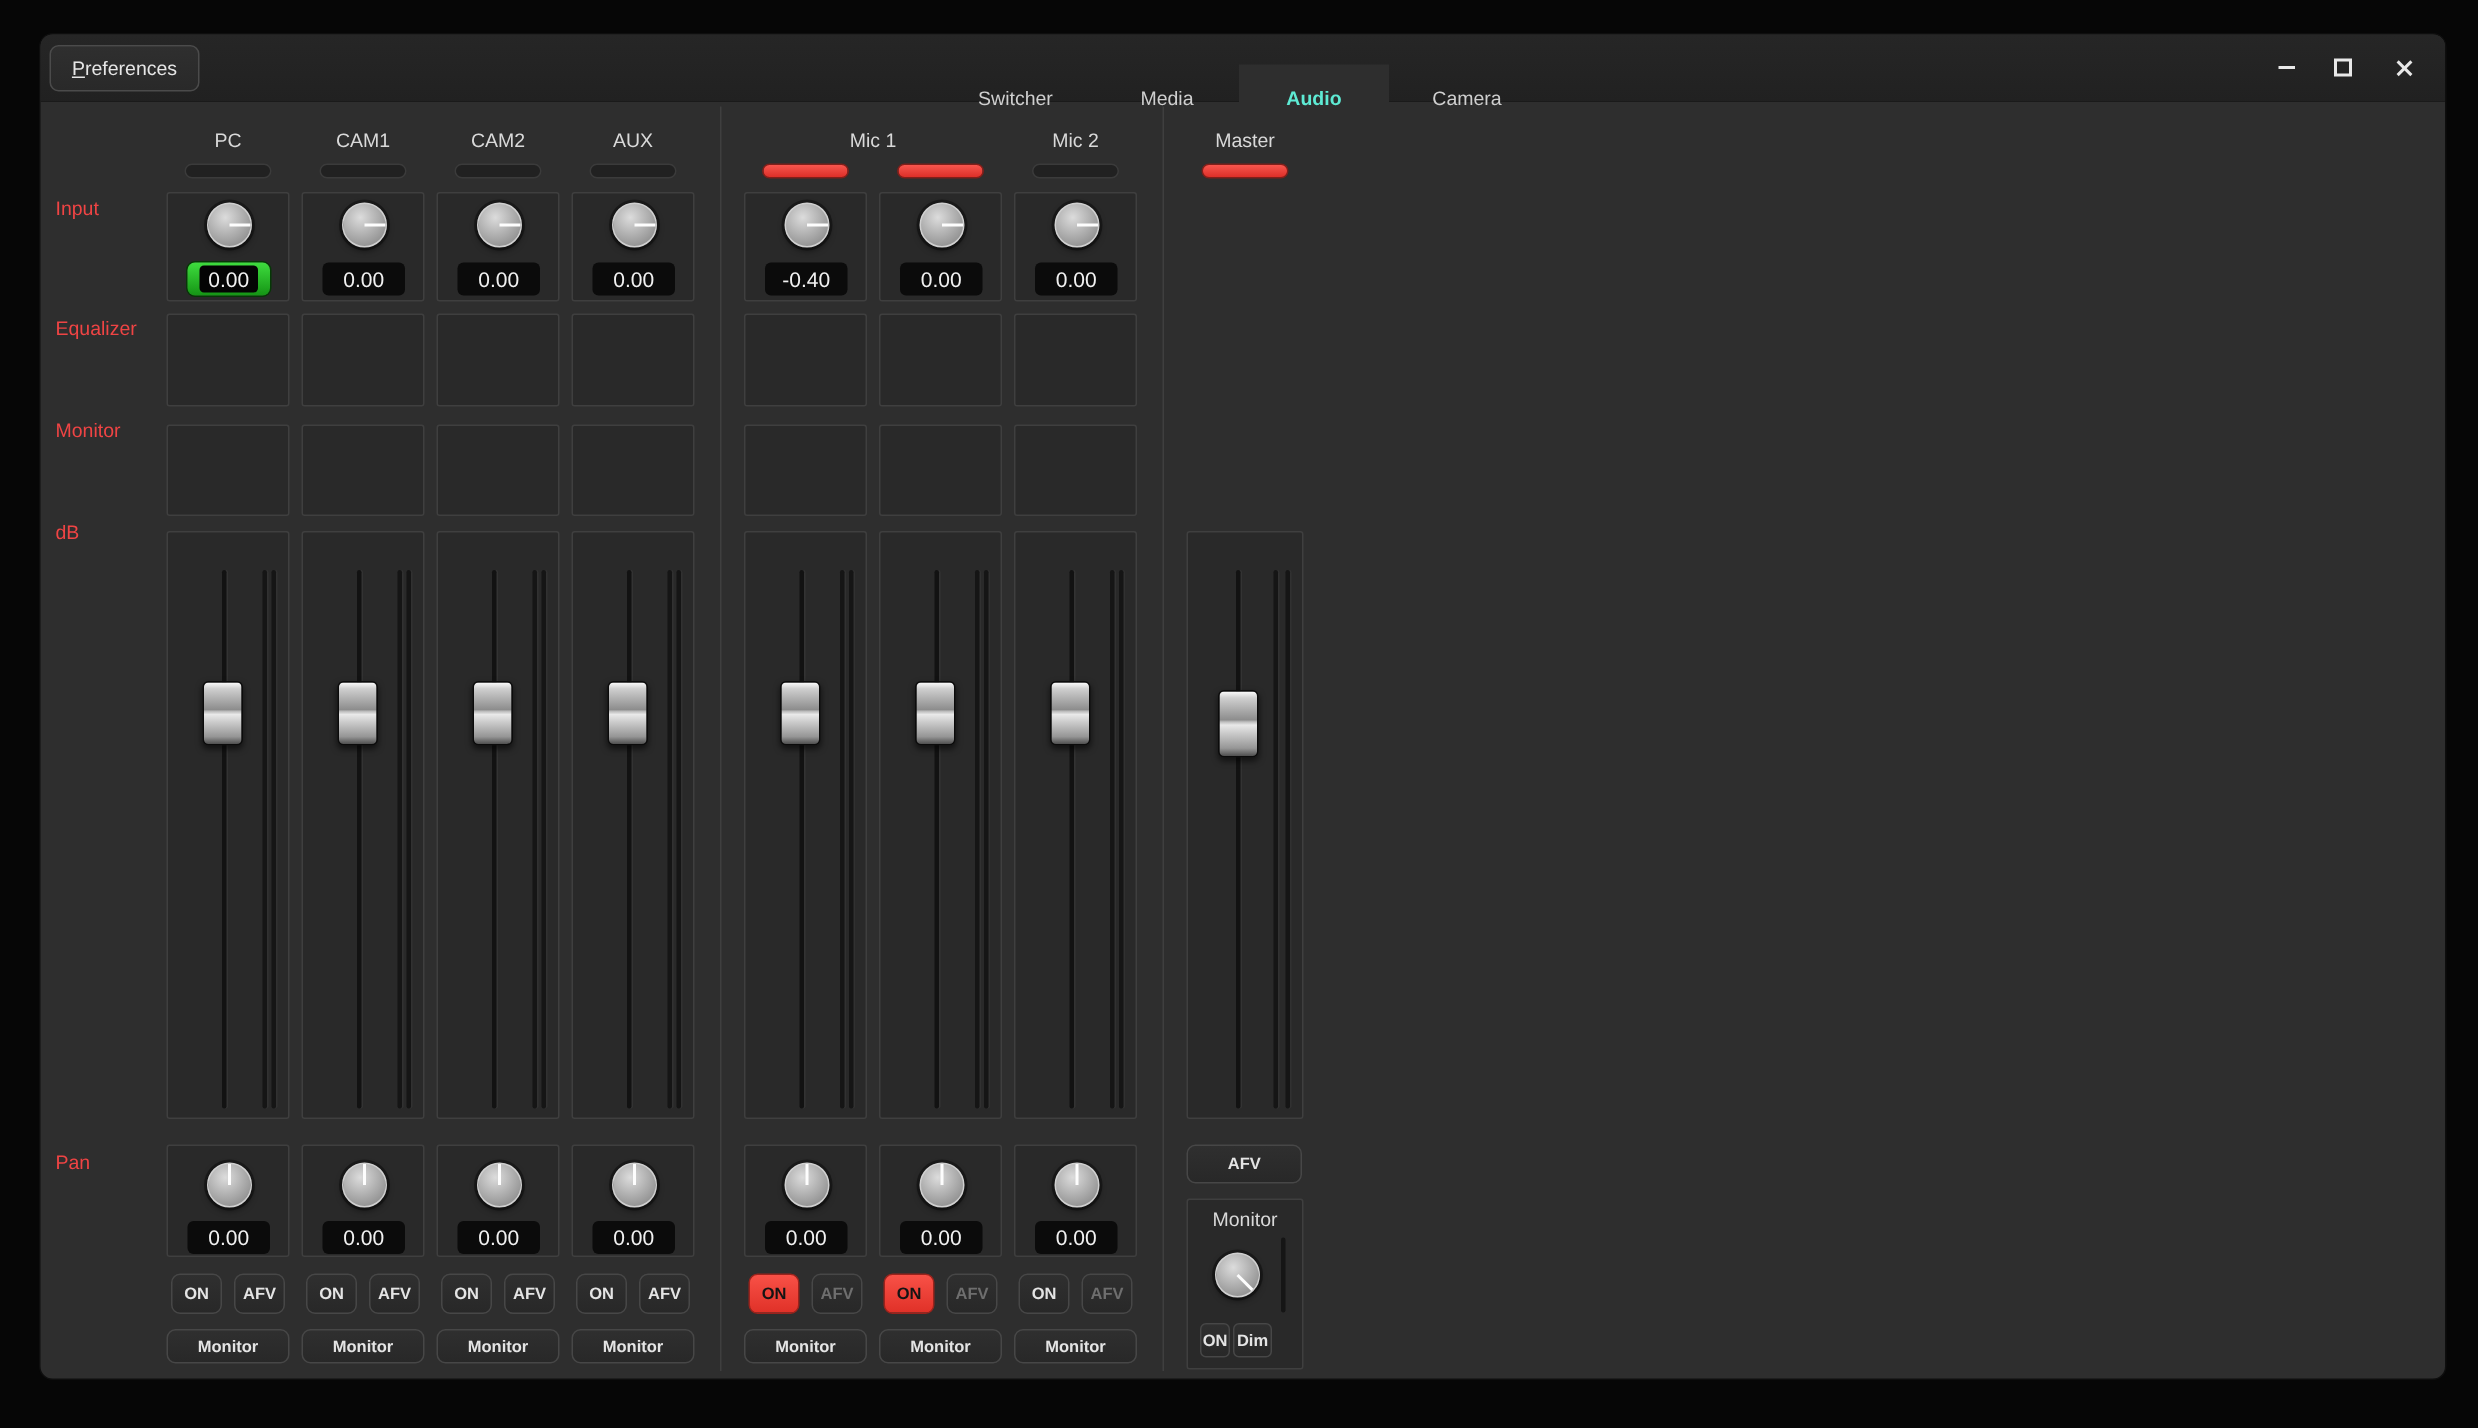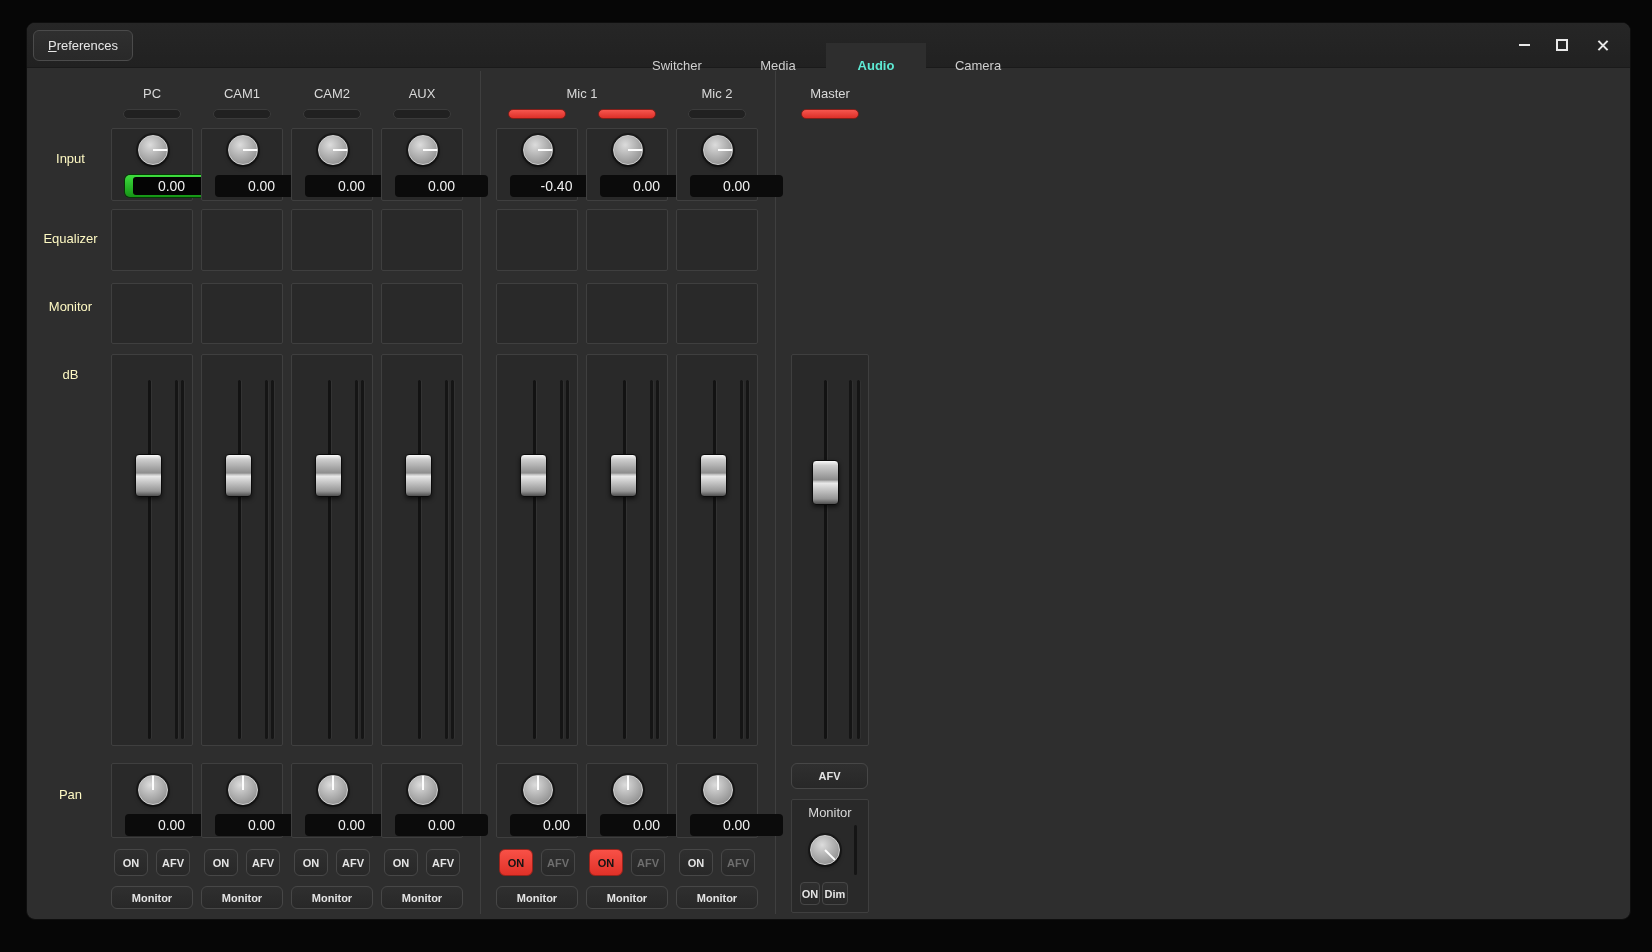--- a/index.html
+++ b/index.html
@@ -18,21 +18,21 @@
        color:#cfcfcf;font-size:13px;margin-top:20px;}
   .tab.active{background:#2e2e2e;color:#5eead4;font-weight:bold;border-radius:0;}
   .winctl{position:absolute;top:14px;width:16px;height:16px;display:flex;align-items:center;justify-content:center;}
   .min-glyph{width:11px;height:2px;background:#e8e8e8;}
   .max-glyph{width:8px;height:8px;border:2px solid #e8e8e8;}
   .close-glyph{position:relative;width:13px;height:13px;}
   .close-glyph::before,.close-glyph::after{content:"";position:absolute;left:6px;top:0;width:2px;height:13px;background:#e8e8e8;}
   .close-glyph::before{transform:rotate(45deg);}
   .close-glyph::after{transform:rotate(-45deg);}
   
-  .row-label{position:absolute;left:10px;width:67px;text-align:center;color:#fef9c3;font-size:13px;margin-top:20px;}
+  .row-label{position:absolute;left:10px;width:67px;text-align:left;color:#ef4444;font-size:13px;}
   .col-header{position:absolute;width:100px;text-align:center;color:#d9d9d9;font-size:13px;top:63px;}
   .vdivider{position:absolute;top:48px;width:1px;height:843px;background:#3f3f3f;}
   .pill{position:absolute;top:86px;width:58px;height:10px;border-radius:5px;
         background:#212121;border:1px solid #3b3b3b;box-sizing:border-box;}
   .pill.on{background:linear-gradient(#f7564e,#dd2f28);border:1px solid #801f1a;}
   
   .strip{position:absolute;top:0;width:82px;height:896px;}
   .panel{position:absolute;left:0;width:82px;background:#292929;border:1px solid #3f3f3f;
          border-radius:2px;box-sizing:border-box;}
   .input-panel{top:105px;height:73px;}
@@ -46,21 +46,21 @@
         border:1px solid #d0d0d0;box-sizing:border-box;
         box-shadow:0 0 0 2px rgba(0,0,0,.35),0 2px 4px rgba(0,0,0,.55);}
   .pointer{position:absolute;left:50%;top:50%;width:2px;height:14px;margin-left:-1px;
            background:#fdfdfd;transform-origin:50% 0;}
   .knob-input .pointer{transform:rotate(270deg);}
   .knob-pan .pointer{transform:rotate(180deg);}
   .knob-monitor .pointer{transform:rotate(315deg);}
   .input-panel .knob{left:26px;top:6px;}
   .pan-panel .knob{left:26px;top:11px;}
   
-  .value{position:absolute;left:13px;width:77px;height:22px;border-radius:5px;padding-left:16px;}
+  .value{position:absolute;left:13px;width:55px;height:22px;border-radius:5px;}
   .input-panel .value{top:46px;}
   .pan-panel .value{top:50px;}
   .value-inner{position:absolute;inset:0;background:#0b0b0b;border-radius:4px;color:#f1f1f1;
                font-size:14px;display:flex;align-items:center;justify-content:center;}
   .value.selected{background:linear-gradient(#3edd3e,#159415);box-shadow:0 0 0 1px #063806;}
   .value.selected .value-inner{inset:2px 8px;background:#040404;border-radius:3px;}
   
   .fader-track{position:absolute;left:36px;top:25px;width:3px;height:359px;background:#121212;
                border-radius:2px;box-shadow:1px 0 0 rgba(255,255,255,.05);}
   .meter{position:absolute;top:25px;width:3px;height:359px;background:#151515;border-radius:2px;

